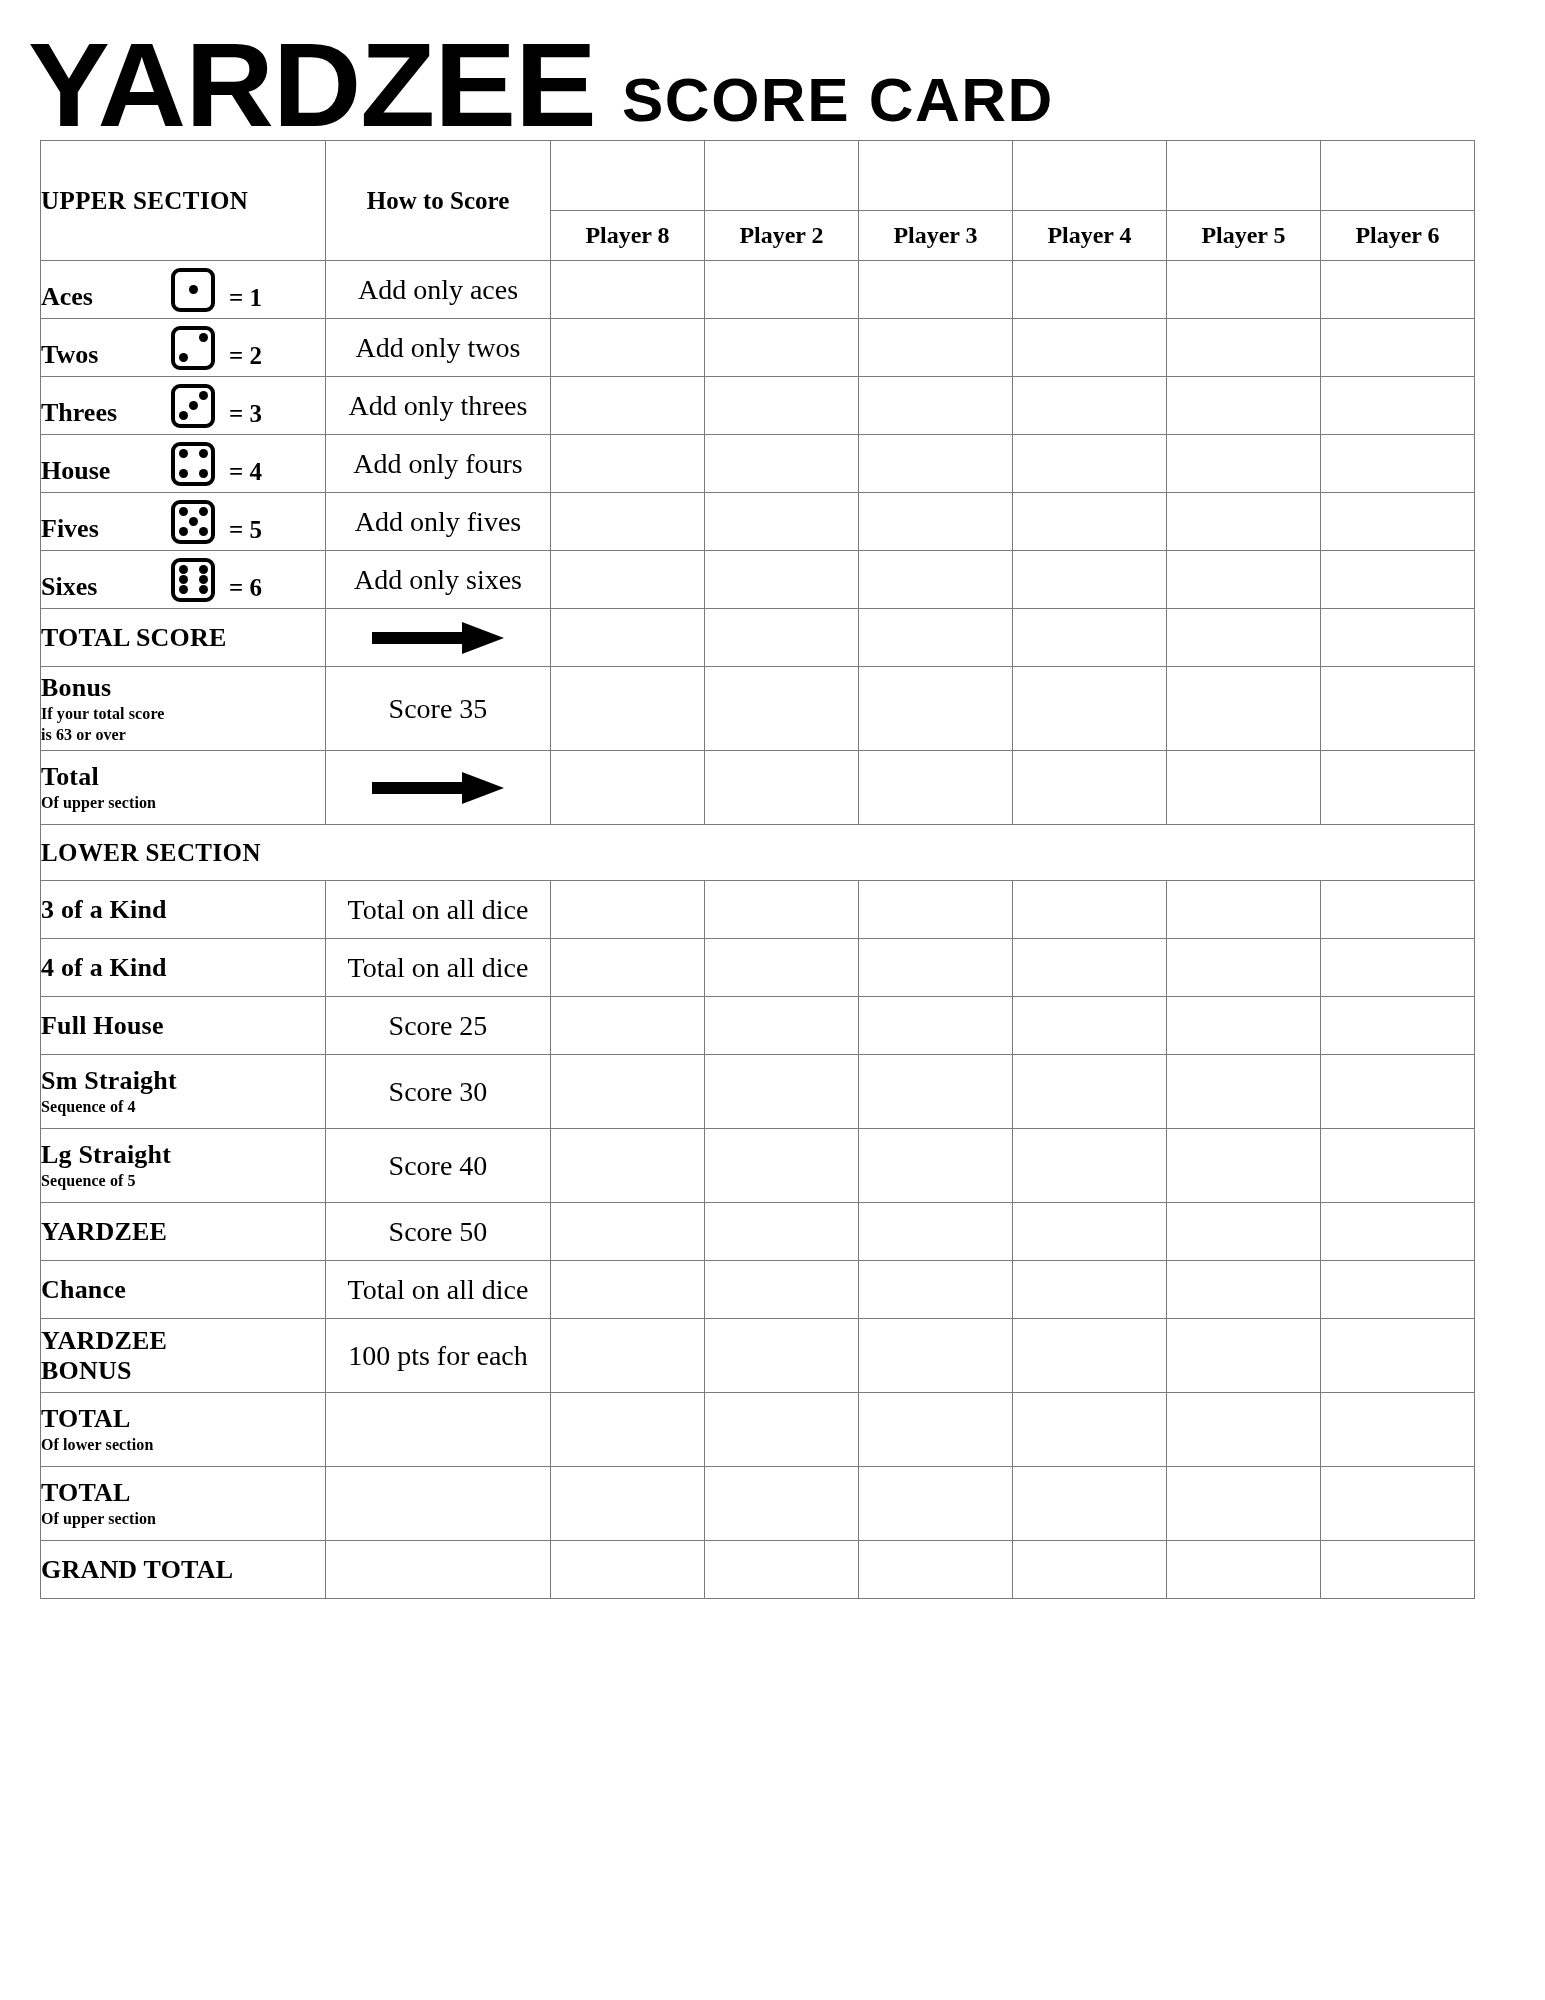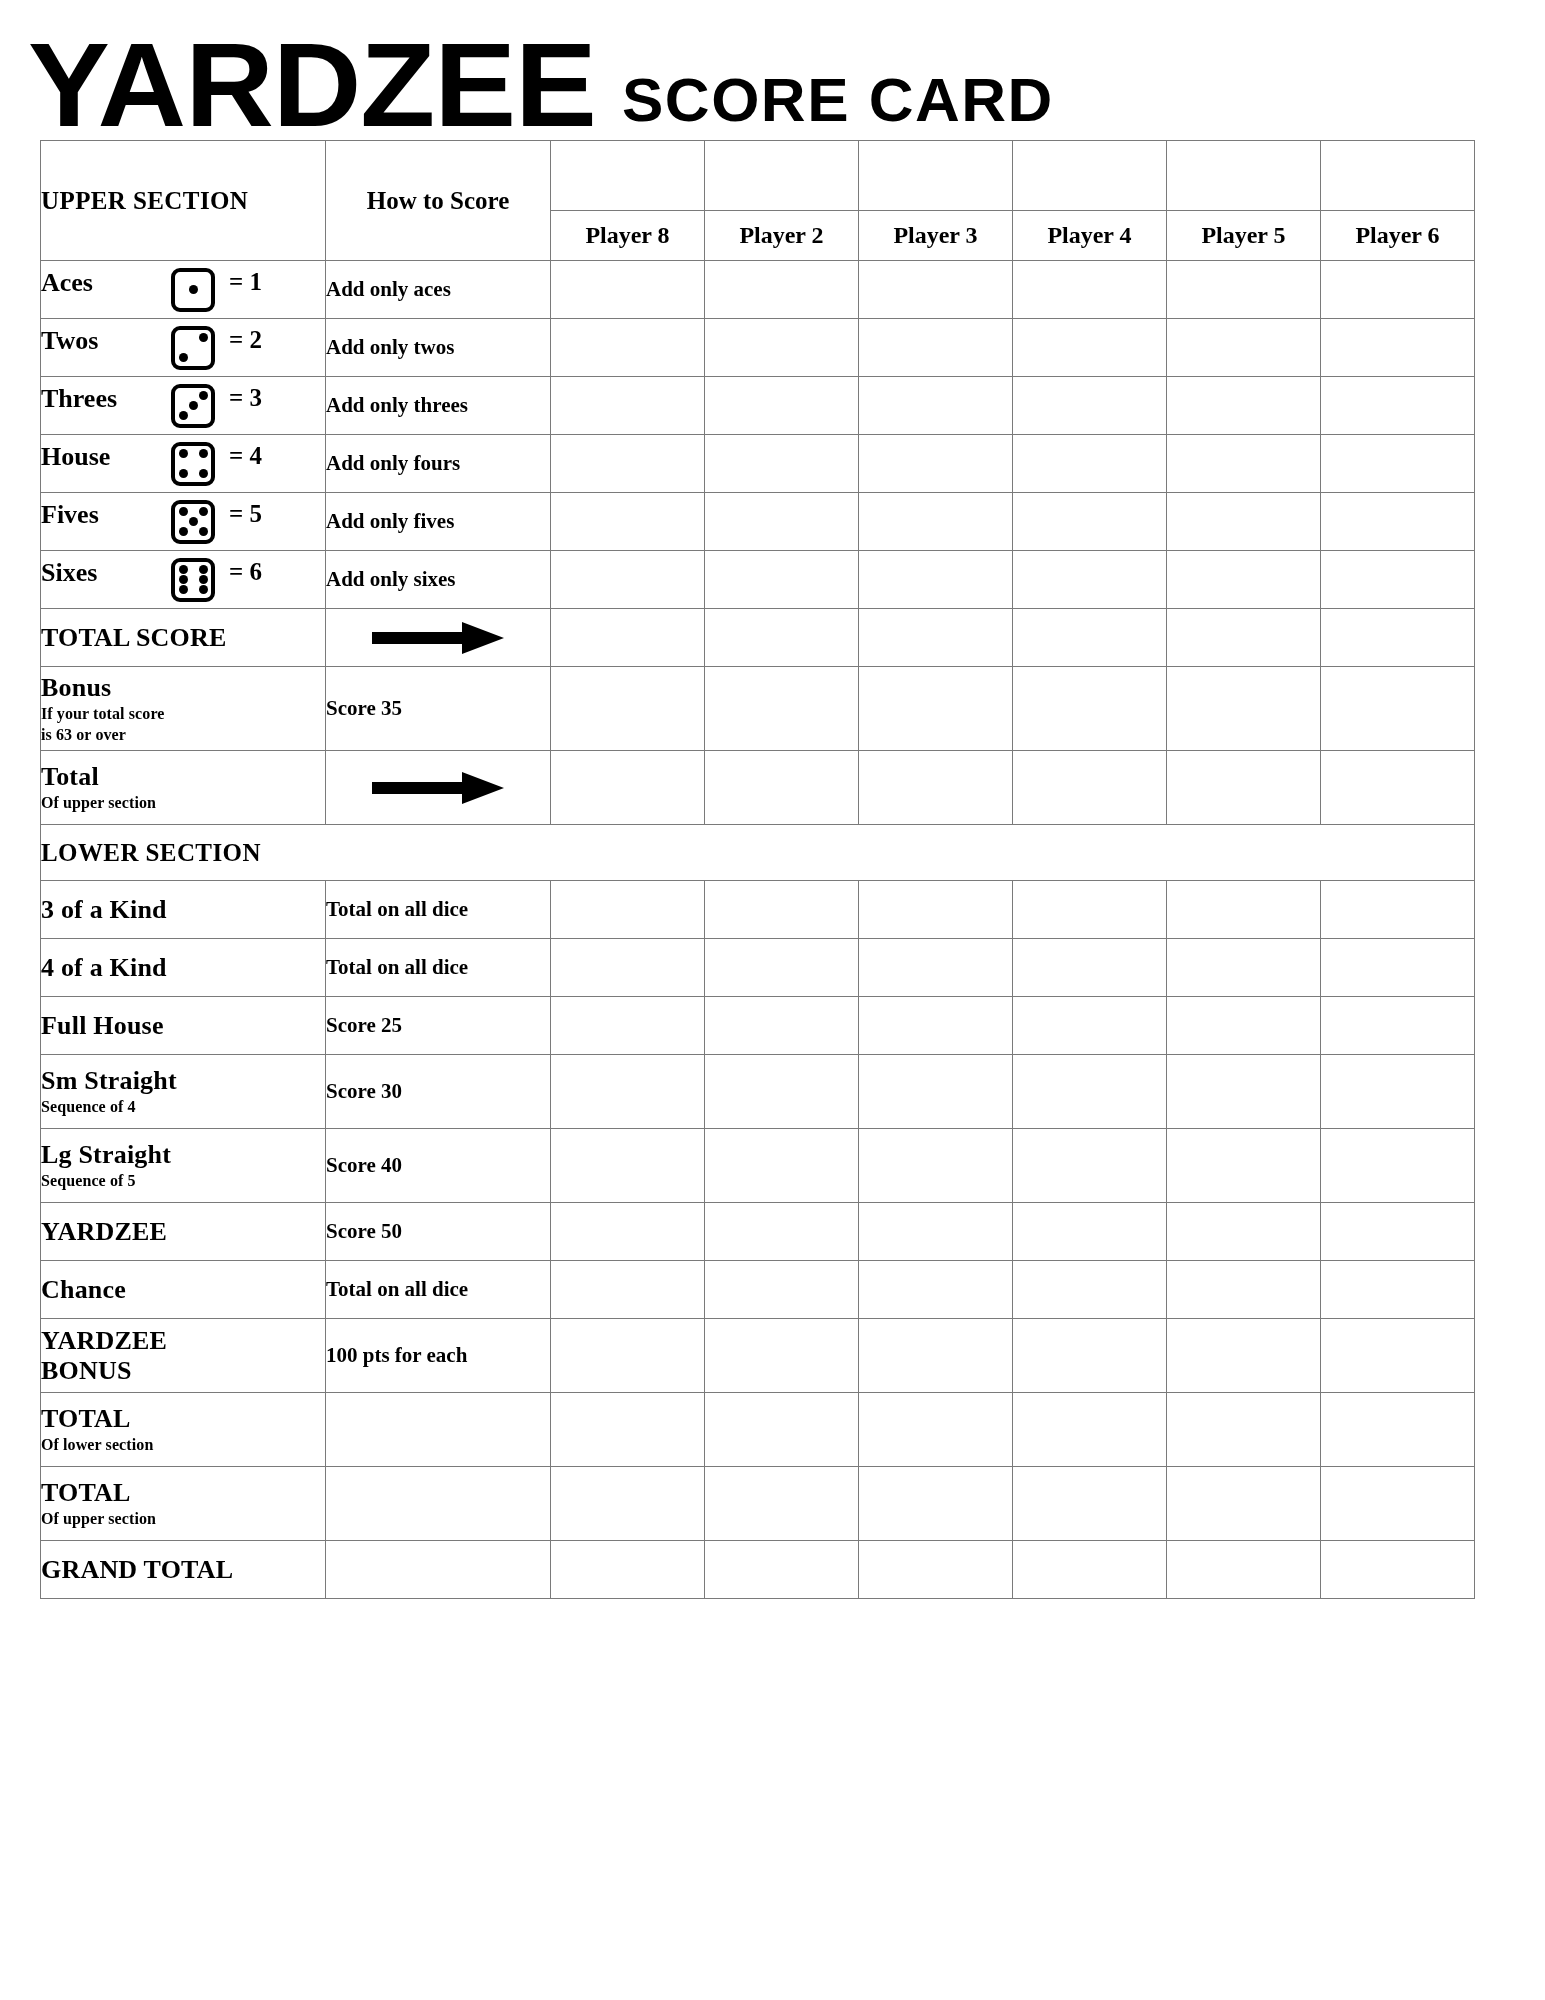--- a/index.html
+++ b/index.html
@@ -82,21 +82,21 @@
     height: 50px;
   }
 
   
   .cat {
     padding: 6px 0 6px 14px;
     height: 58px;
   }
   .cat-row {
     display: flex;
-    align-items: flex-start;
+    align-items: flex-end;
     gap: 0;
   }
   .cat-name {
     font-weight: bold;
     font-size: 26px;
     white-space: nowrap;
   }
   .cat-name.wide { width: 120px; }
   .cat-eq {
     font-weight: bold;
@@ -113,23 +113,23 @@
   }
   .cat-big {
     font-weight: bold;
     font-size: 26px;
     letter-spacing: .2px;
   }
   .cat-two-line .cat-big { line-height: 1.12; }
 
   
   .how {
-    text-align: left;
-    font-weight: bold;
-    font-size: 21px;
+    text-align: center;
+    font-weight: normal;
+    font-size: 28px;
   }
 
   
   .die {
     width: 44px;
     height: 44px;
     border: 4px solid #000;
     border-radius: 9px;
     display: inline-grid;
     grid-template-columns: repeat(3, 1fr);

